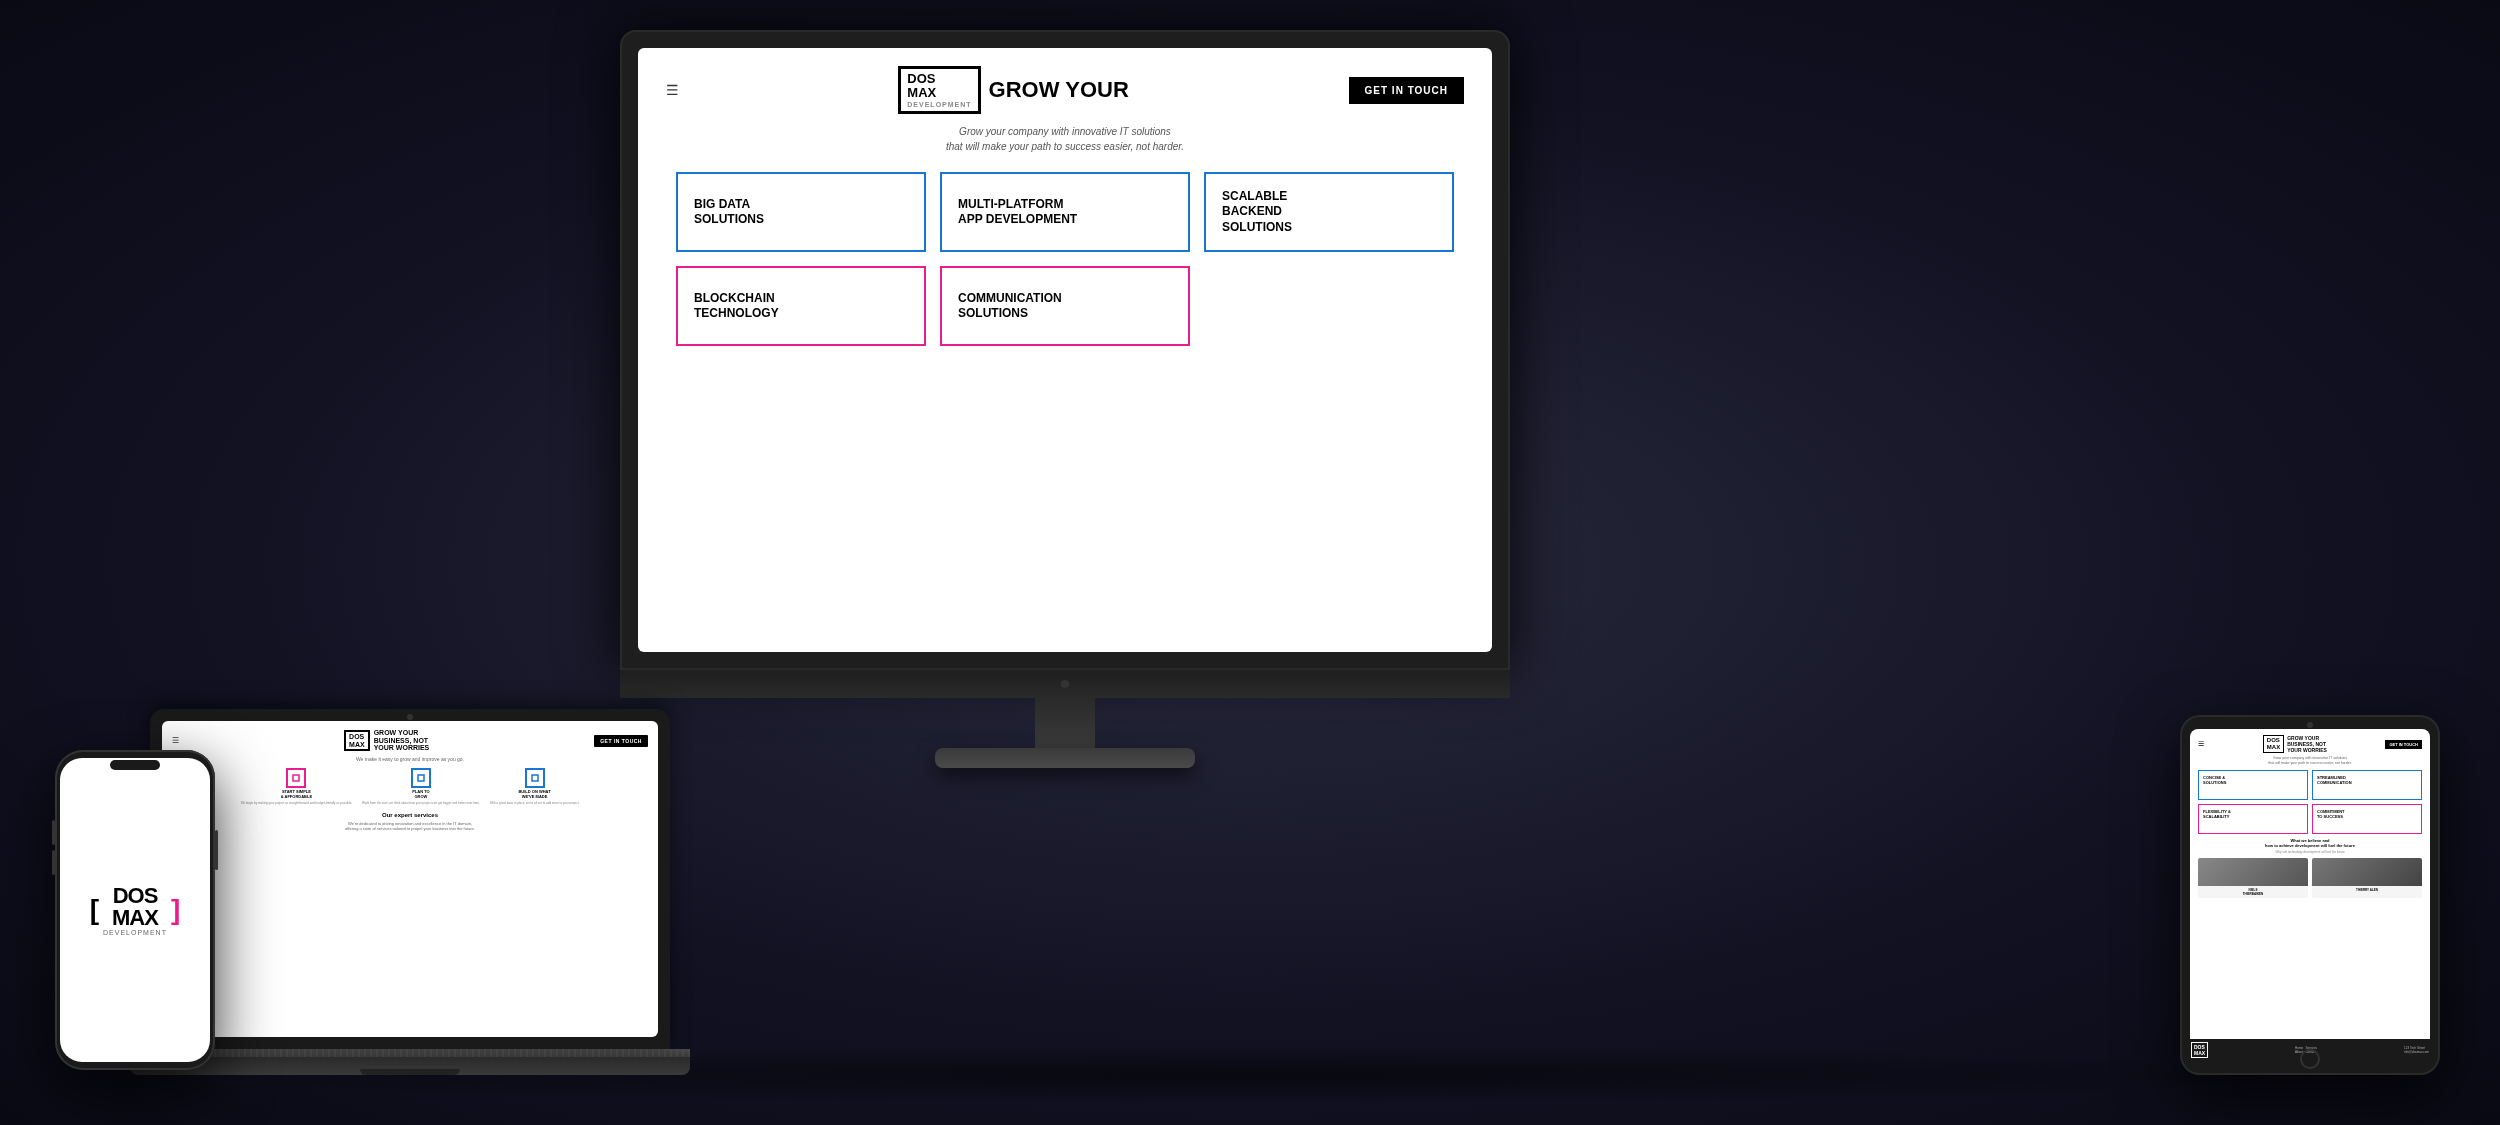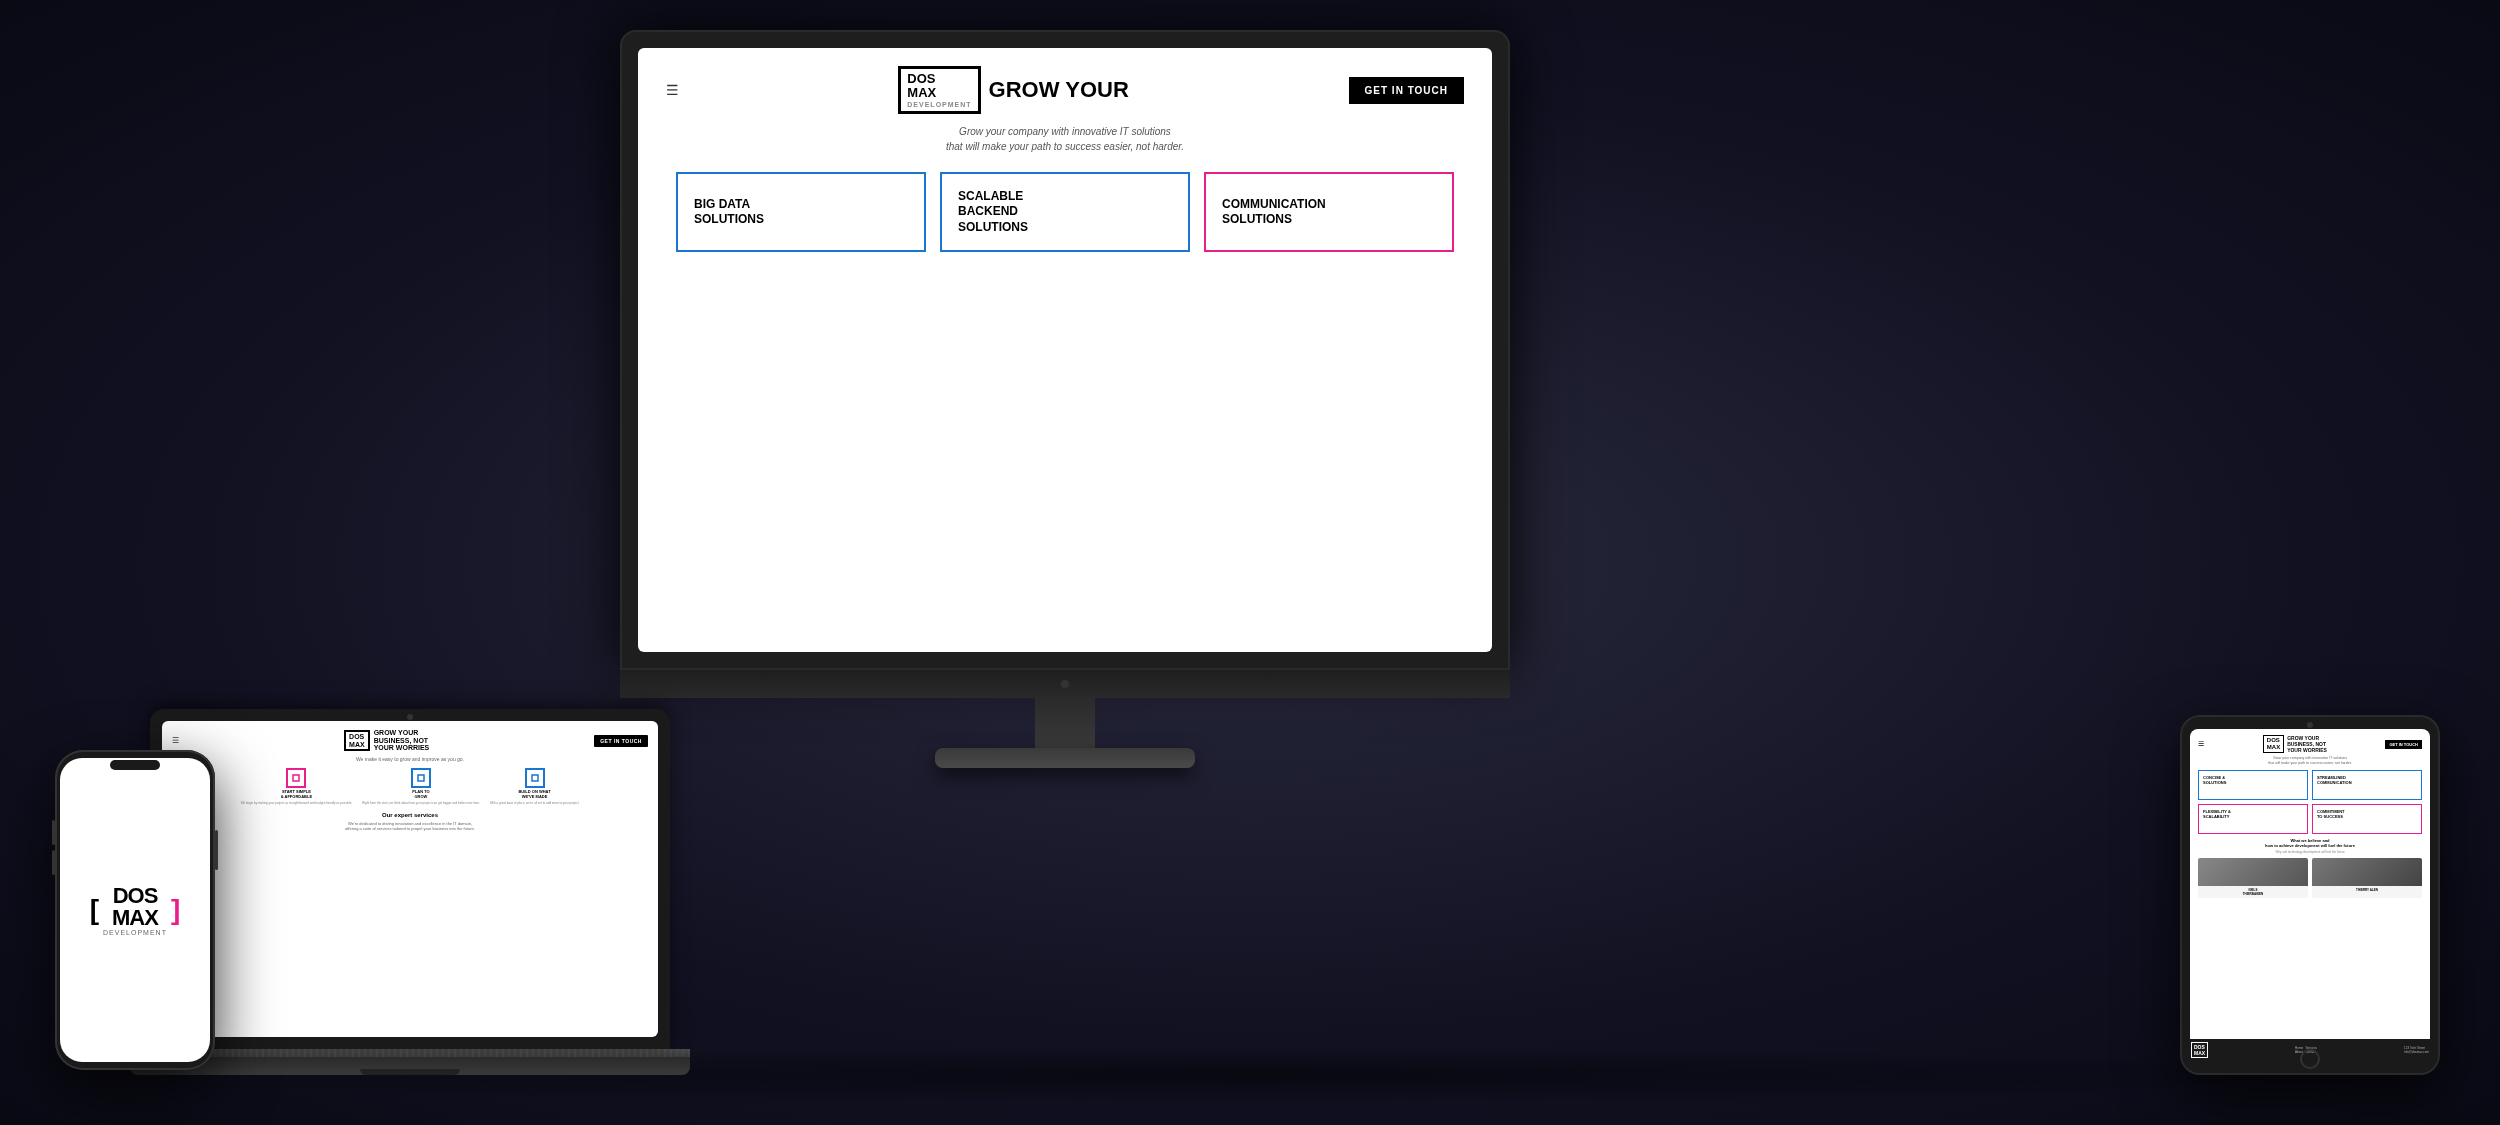--- a/index.html
+++ b/index.html
@@ -610,21 +610,23 @@
               </div>
               <div class="monitor-logo-tagline">GROW YOUR</div>
             </div>
             <div class="monitor-cta">GET IN TOUCH</div>
           </div>
 
           <div class="monitor-sub">Grow your company with innovative IT solutions<br>that will make your path to success easier, not harder.</div>
 
           <div class="monitor-grid">
             <div class="monitor-card">BIG DATA<br>SOLUTIONS</div>
+            <div class="monitor-card">MULTI-PLATFORM<br>APP DEVELOPMENT</div>
             <div class="monitor-card">SCALABLE<br>BACKEND<br>SOLUTIONS</div>
+            <div class="monitor-card pink">BLOCKCHAIN<br>TECHNOLOGY</div>
             <div class="monitor-card pink">COMMUNICATION<br>SOLUTIONS</div>
           </div>
         </div>
       </div>
     </div>
     <div class="monitor-bezel-bottom">
       <div class="monitor-camera"></div>
     </div>
     <div class="monitor-neck"></div>
     <div class="monitor-base"></div>

